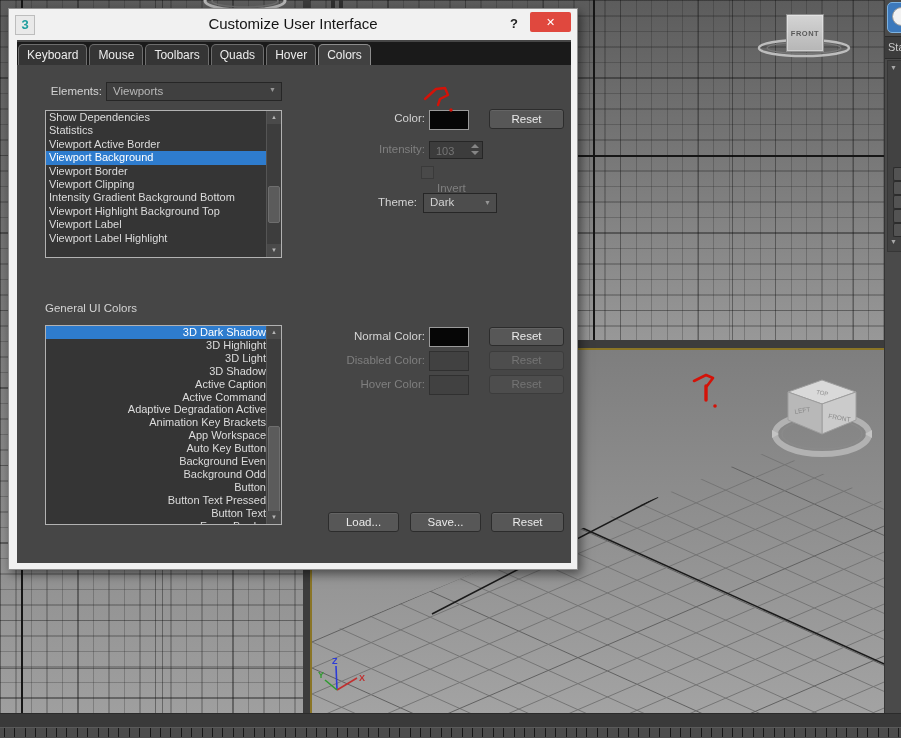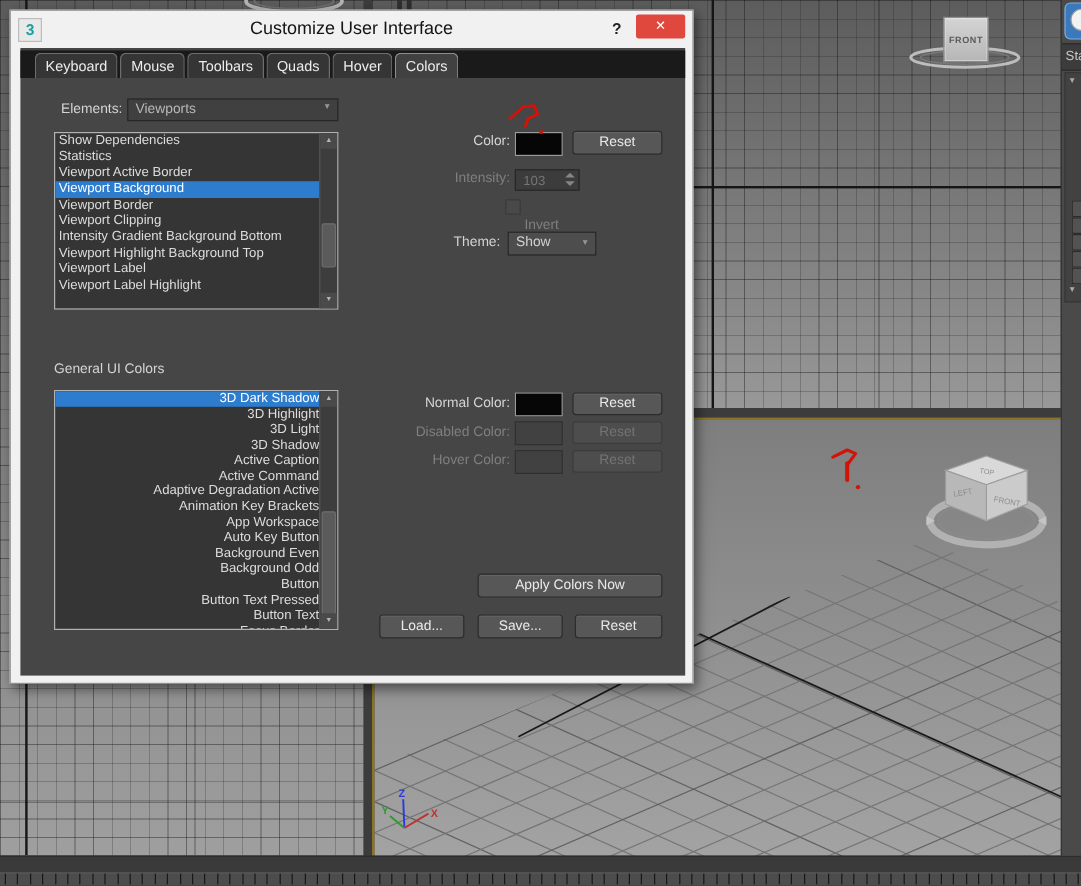--- a/index.html
+++ b/index.html
@@ -75,21 +75,21 @@
     text-align:center;font-size:15px;color:#141414;line-height:30px;}
   .dlg-logo{position:absolute;left:6px;top:6px;width:18px;height:18px;background:#e9e9e9;
     border:1px solid #bdbdbd;color:#1f9e9e;font-weight:bold;font-size:13px;line-height:18px;text-align:center;}
   .dlg-help{position:absolute;right:55px;top:5px;width:16px;height:20px;font-weight:bold;
     font-size:13px;color:#222;line-height:20px;text-align:center;}
   .dlg-close{position:absolute;right:6px;top:3px;width:41px;height:20px;background:#e0483e;
     border-radius:2px;color:#fff;font-size:11px;line-height:20px;text-align:center;}
   .dlg-content{position:absolute;left:8px;top:31px;width:554px;height:523px;background:#464646;}
 
   .tabstrip{position:absolute;left:0;top:2px;width:554px;height:23px;background:#1a1a1a;
-    display:flex;align-items:flex-end;padding-left:12px;gap:2px;box-sizing:border-box;}
+    display:flex;align-items:flex-end;padding-left:1px;gap:2px;box-sizing:border-box;}
   .tab{background:#353535;border:1px solid #6e6e6e;border-bottom:none;border-radius:5px 5px 0 0;
     color:#ececec;font-size:12px;padding:3px 8px 3px;}
   .tab.active{background:#414141;border-color:#8d8d8d;}
 
   .lbl{position:absolute;font-size:11.5px;color:#d4d4d4;}
   .lbl.r{text-align:right;}
   .lbl.dis{color:#7f7f7f;}
 
   .dropdown{position:absolute;background:#404040;border:1px solid #262626;color:#b8b8b8;
     font-size:11.5px;padding:2px 16px 2px 6px;box-sizing:border-box;}
@@ -104,21 +104,21 @@
   .scrollbar{position:absolute;right:0;top:0;bottom:0;width:15px;background:#3d3d3d;border-left:1px solid #555;box-sizing:border-box;}
   .sb-btn{position:absolute;left:0;right:0;height:13px;background:#4a4a4a;color:#b5b5b5;
     font-size:6px;text-align:center;line-height:13px;}
   .sb-btn.up{top:0;}  .sb-btn.down{bottom:0;}
   .sb-thumb{position:absolute;left:1px;right:1px;background:#5b5b5b;border:1px solid #6e6e6e;border-radius:2px;}
 
   .swatch{position:absolute;width:38px;height:18px;background:#060606;border:1px solid #9a9a9a;}
   .swatch.dis{background:#414141;border-color:#303030;}
 
   .btn{position:absolute;background:#575757;border:1px solid #2c2c2c;border-radius:3px;color:#eaeaea;
-    font-size:11.5px;text-align:center;box-shadow:inset 0 1px 0 rgba(255,255,255,.08);box-sizing:border-box;}
+    font-size:11.5px;text-align:center;box-shadow:inset 0 1px 0 rgba(255,255,255,.08);box-sizing:border-box;margin-left:12px;}
   .btn.dis{background:#4d4d4d;color:#747474;border-color:#3c3c3c;box-shadow:none;}
 
   .spinner{position:absolute;left:412px;top:101px;width:54px;height:18px;background:#3c3c3c;
     border:1px solid #262626;color:#757575;font-size:11px;line-height:18px;padding-left:6px;box-sizing:border-box;}
   .spin-arrows{position:absolute;right:3px;top:2px;width:8px;}
   .sa{width:0;height:0;border-left:4px solid transparent;border-right:4px solid transparent;}
   .sa.up{border-bottom:4px solid #858585;margin-bottom:3px;}
   .sa.dn{border-top:4px solid #858585;}
 
   .checkbox{position:absolute;width:11px;height:11px;background:#494949;border:1px solid #3a3a3a;}
@@ -396,21 +396,21 @@
           <div class="sa up"></div>
             <div class="sa dn"></div>
         </div>
       </div>
 
       <div class="checkbox" style="left:404px;top:126px;"></div>
       <div class="lbl dis" style="left:420px;top:142px;">Invert</div>
 
       <div class="lbl r" style="left:300px;top:156px;width:100px;">Theme:</div>
       <div class="dropdown light" style="left:406px;top:153px;width:74px;height:20px;">
-        <span>Show</span>
+        <span>Dark</span>
         <span class="dd-arrow" style="top:5px;">▼</span>
       </div>
 
       <div class="lbl" style="left:28px;top:262px;">General UI Colors</div>
       <div class="listbox lb2" style="left:28px;top:285px;width:237px;height:200px;">
         <div class="list-items">
             <div class="list-item active">3D Dark Shadow</div>
             <div class="list-item">3D Highlight</div>
             <div class="list-item">3D Light</div>
             <div class="list-item">3D Shadow</div>
@@ -439,21 +439,20 @@
       <div class="btn" style="left:460px;top:287px;width:75px;height:19px;line-height:17px;">Reset</div>
 
       <div class="lbl r dis" style="left:280px;top:314px;width:128px;">Disabled Color:</div>
       <div class="swatch dis" style="left:412px;top:311px;"></div>
       <div class="btn dis" style="left:460px;top:311px;width:75px;height:19px;line-height:17px;">Reset</div>
 
       <div class="lbl r dis" style="left:280px;top:338px;width:128px;">Hover Color:</div>
       <div class="swatch dis" style="left:412px;top:335px;"></div>
       <div class="btn dis" style="left:460px;top:335px;width:75px;height:19px;line-height:17px;">Reset</div>
 
-      <div class="btn" style="left:381px;top:438px;width:154px;height:20px;line-height:18px;">Apply Colors Now</div>
       <div class="btn" style="left:299px;top:472px;width:71px;height:20px;line-height:18px;">Load...</div>
       <div class="btn" style="left:381px;top:472px;width:71px;height:20px;line-height:18px;">Save...</div>
       <div class="btn" style="left:462px;top:472px;width:73px;height:20px;line-height:18px;">Reset</div>
     </div>
   </div>
 
   <svg class="deco" style="left:415px;top:80px;z-index:20;" width="60" height="40">
     <path d="M 10,19 L 21,9 L 30,8 L 33,15 L 25,19 L 23,25" fill="none" stroke="#d41208" stroke-width="2.4" stroke-linecap="round" stroke-linejoin="round"></path>
     <circle cx="36" cy="30" r="1.7" fill="#d41208"></circle>
   </svg>

